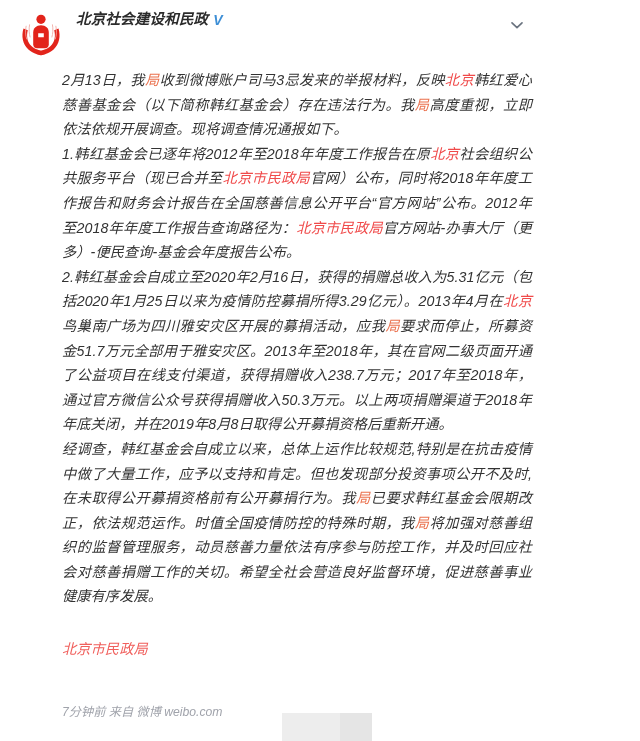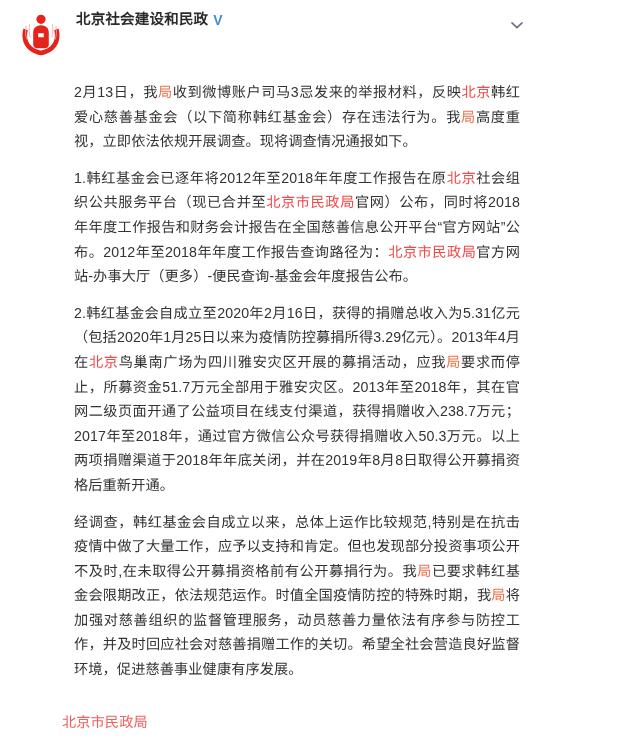--- a/index.html
+++ b/index.html
@@ -16,20 +16,21 @@
     position: relative;
   }
 
   
   .weibo-card {
     width: 544px;
     height: 741px;
     box-sizing: border-box;
     background: #fff;
     position: relative;
+    font-style: italic;
   }
 
   
   .post-header {
     display: flex;
     align-items: flex-start;
     padding: 9px 14px 0 18px;
     height: 60px;
     box-sizing: border-box;
     position: relative;
@@ -104,21 +105,21 @@
   .post-body {
     padding: 8px 12px 0 62px;
     font-size: 14.2px;
     line-height: 24.6px;
     color: #333333;
     letter-spacing: .1px;
     text-align: justify;
     box-sizing: border-box;
   }
   .para {
-    margin: 12px;
+    margin: 0;
     text-indent: 0;
   }
   .para + .para { margin-top: 0; }
 
   .sign-block {
     margin-top: 20px;
   }
   .sign-name {
     color: #f0605d;
     font-size: 14.2px;
@@ -221,14 +222,24 @@
       <div class="para"><span>1.韩红基金会已逐年将2012年至2018年年度工作报告在原</span><span class="hl-strong">北京</span><span>社会组织公共服务平台（现已合并至</span><span class="hl-strong">北京市民政局</span><span>官网）公布，同时将2018年年度工作报告和财务会计报告在全国慈善信息公开平台“官方网站”公布。2012年至2018年年度工作报告查询路径为：</span><span class="hl-strong">北京市民政局</span><span>官方网站-办事大厅（更多）-便民查询-基金会年度报告公布。</span></div>
       <div class="para"><span>2.韩红基金会自成立至2020年2月16日，获得的捐赠总收入为5.31亿元（包括2020年1月25日以来为疫情防控募捐所得3.29亿元）。2013年4月在</span><span class="hl-strong">北京</span><span>鸟巢南广场为四川雅安灾区开展的募捐活动，应我</span><span class="hl">局</span><span>要求而停止，所募资金51.7万元全部用于雅安灾区。2013年至2018年，其在官网二级页面开通了公益项目在线支付渠道，获得捐赠收入238.7万元；2017年至2018年，通过官方微信公众号获得捐赠收入50.3万元。以上两项捐赠渠道于2018年年底关闭，并在2019年8月8日取得公开募捐资格后重新开通。</span></div>
       <div class="para"><span>经调查，韩红基金会自成立以来，总体上运作比较规范,特别是在抗击疫情中做了大量工作，应予以支持和肯定。但也发现部分投资事项公开不及时,在未取得公开募捐资格前有公开募捐行为。我</span><span class="hl">局</span><span>已要求韩红基金会限期改正，依法规范运作。时值全国疫情防控的特殊时期，我</span><span class="hl">局</span><span>将加强对慈善组织的监督管理服务，动员慈善力量依法有序参与防控工作，并及时回应社会对慈善捐赠工作的关切。希望全社会营造良好监督环境，促进慈善事业健康有序发展。</span></div>
     </div>
 
   <div class="post-body sign-block">
     <div class="sign-name">北京市民政局</div>
 
   </div>
 
+  <div class="post-footer">
+    <div class="footer-meta">
+      <span>7分钟前</span>
+      <span class="footer-source">来自</span>
+      <span class="footer-source-link">微博</span>
+      <span class="footer-source-link">weibo.com</span>
+    </div>
+    <div class="redaction"></div>
+    <div class="redaction-2"></div>
+  </div>
 
 </div>
 
 </body></html>

